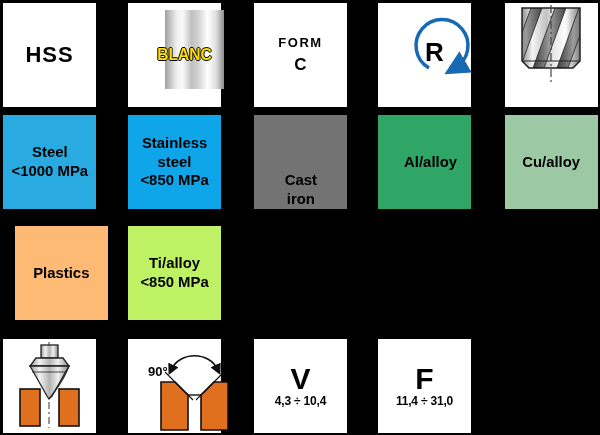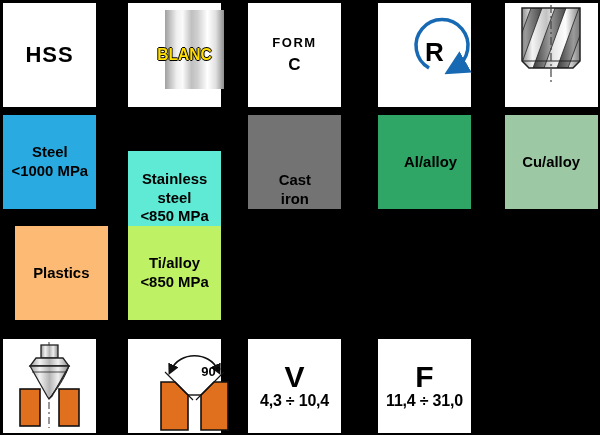--- a/index.html
+++ b/index.html
@@ -5,31 +5,31 @@
   html,body { margin:0; padding:0; }
   body {
     width:600px; height:435px; background:#000; position:relative;
     font-family:"Liberation Sans", sans-serif; overflow:hidden;
   }
   .tile {
     position:absolute; width:93px; height:104px; background:#fff;
     display:flex; flex-direction:column; align-items:center; justify-content:center;
     box-sizing:border-box; color:#000;
   }
-  .c1{left:3px}.c2{left:128px}.c3{left:248px}.c4{left:378px}.c5{left:505px}
+  .c1{left:3px}.c2{left:128px}.c3{left:254px}.c4{left:378px}.c5{left:505px}
   .r1{top:3px}.r2{top:115px}.r3{top:226px}.r4{top:339px}
   .r2,.r3,.r4{height:94px}
 
   .big-label { font-weight:bold; font-size:22px; letter-spacing:1px; }
   .form-line1 { font-weight:bold; font-size:13px; letter-spacing:1.5px; }
   .form-line2 { font-weight:bold; font-size:17px; margin-top:5px; }
   .mat-label { font-weight:bold; font-size:15.5px; line-height:1.22; text-align:center;
                transform:scaleX(0.96); white-space:nowrap; }
   .vf-letter { font-weight:bold; font-size:30px; line-height:1; }
-  .vf-range  { font-weight:bold; font-size:16px; margin-top:0; letter-spacing:-0.2px; }
+  .vf-range  { font-weight:bold; font-size:12px; margin-top:0; letter-spacing:-0.2px; }
 
   .icon-wrap { position:absolute; inset:0;margin-left:20px; }
   .icon-svg { position:absolute; left:0; top:0; }
 
   
   .cylinder {
     position:absolute; left:17px; top:7px; width:59px; height:79px;
     background:linear-gradient(90deg,#a0a0a0 0%,#f0f0f0 20%,#fafafa 30%,#c0c0c0 45%,
                #cfcfcf 55%,#ffffff 72%,#e0e0e0 86%,#8f8f8f 100%);
   }
@@ -37,21 +37,21 @@
     position:absolute; inset:0; display:flex; align-items:center; justify-content:center;
     font-weight:bold; font-size:17px; letter-spacing:0;
     text-shadow:-1px 0 0 #000, 1px 0 0 #000, 0 -1px 0 #000, 0 1px 0 #000;
     transform:scaleX(0.92);
   }
   .r-letter {
     position:absolute; inset:0; display:flex; align-items:center; justify-content:center;
     font-weight:bold; font-size:26px; padding-bottom:6px;
   }
   .angle-text {
-    position:absolute; top:25px; left:0; width:100%; text-align:right;
+    position:absolute; top:25px; left:0; width:100%; text-align:left;
     font-weight:bold; font-size:13px;
   }
 </style>
 </head>
 <body style="background-color: rgb(0, 0, 0);">
 
 <div class="tile c1 r1">
   <div class="big-label">HSS</div>
 </div>
 
@@ -113,21 +113,21 @@
   </svg>
 </div>
 
 <div class="tile c1 r2" style="background-color: rgb(41, 171, 226);">
   <div class="mat-label">
     <div>Steel</div>
     <div>&lt;1000 MPa</div>
   </div>
 </div>
 
-<div class="tile c2 r2" style="background-color: #5eead4; margin-top: 36px;">
+<div class="tile c2 r2" style="background-color: #0ea5e9;">
   <div class="mat-label">
     <div>Stainless</div>
     <div>steel</div>
     <div>&lt;850 MPa</div>
   </div>
 </div>
 
 <div class="tile c3 r2" style="background-color: #737373; justify-content: flex-end;">
   <div class="mat-label">
     <div>Cast</div>

